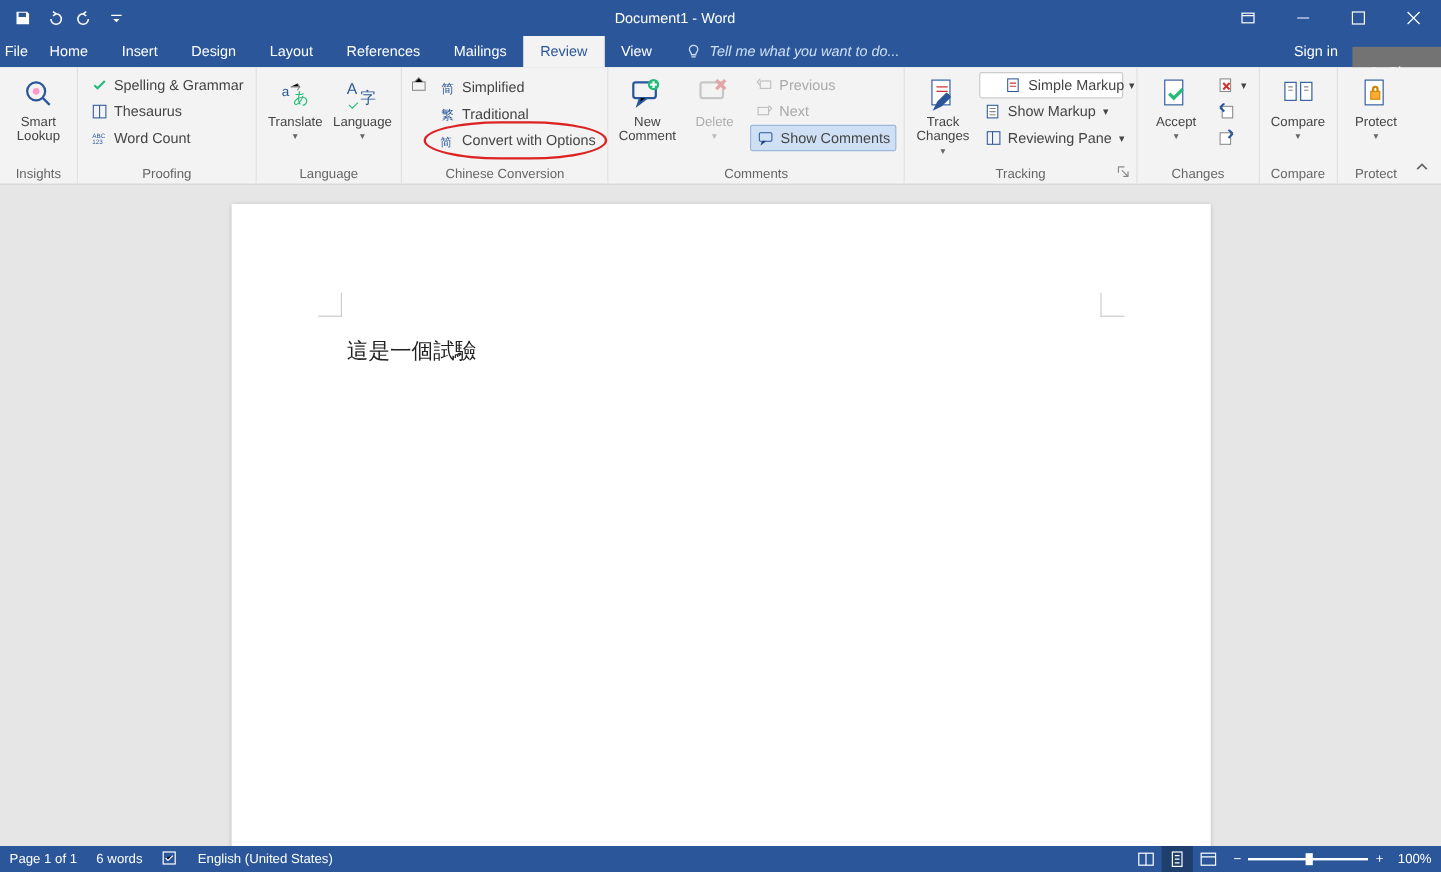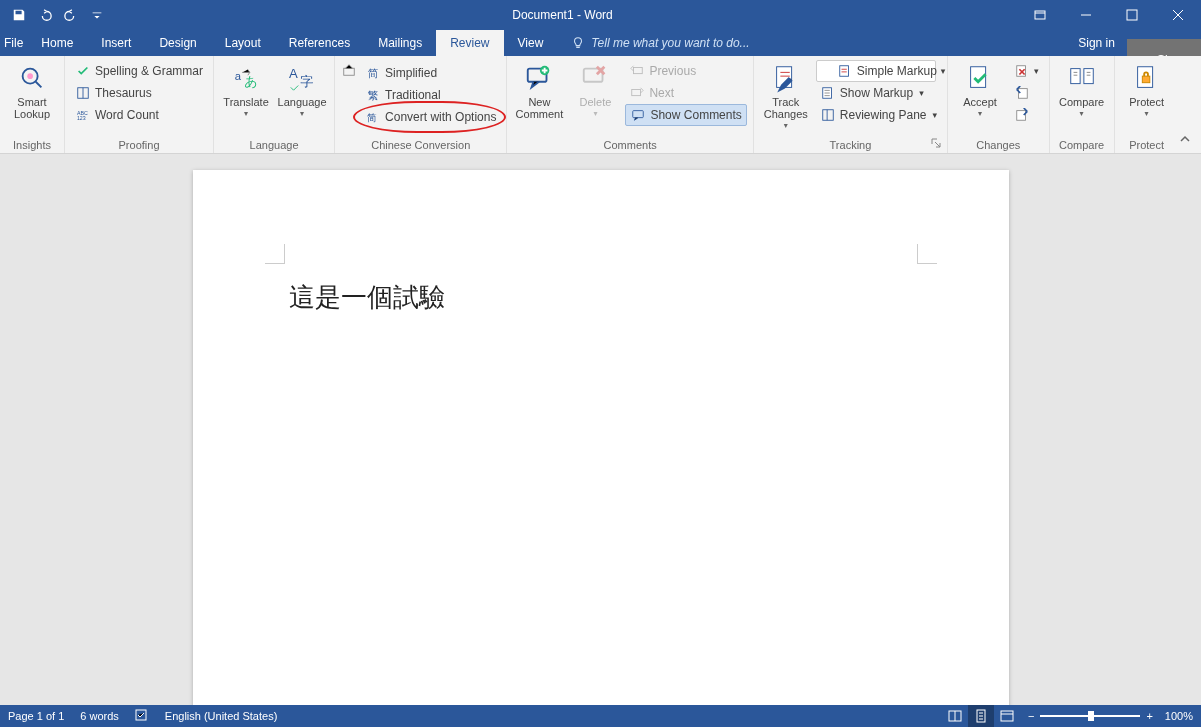--- a/index.html
+++ b/index.html
@@ -52,21 +52,21 @@
 
   .collapse { position: absolute; right: 6px; bottom: 4px; width: 16px; height: 16px; cursor: pointer; }
   .collapse svg { width: 12px; height: 12px; }
 
   
   .docarea { position: absolute; top: 156px; bottom: 22px; left: 0; right: 0; background: #e6e6e6; overflow: hidden; }
   .page { position: absolute; top: 14px; left: 193px; width: 816px; height: 1056px; background: #fff; box-shadow: 0 1px 4px rgba(0,0,0,0.25); }
   .margin-mark { position: absolute; width: 20px; height: 20px; }
   .margin-mark.tl { top: 74px; left: 72px; border-right: 1px solid #ccc; border-bottom: 1px solid #ccc; }
   .margin-mark.tr { top: 74px; right: 72px; border-left: 1px solid #ccc; border-bottom: 1px solid #ccc; }
-  .doctext { position: absolute; top: 110px; left: 96px; font-family: "Microsoft JhengHei", "PingFang TC", serif; font-size: 26px; color: #222; }
+  .doctext { position: absolute; top: 110px; left: 96px; font-family: "Microsoft JhengHei", "PingFang TC", serif; font-size: 18px; color: #222; }
 
   
   .status { position: absolute; bottom: 0; left: 0; right: 0; height: 22px; background: #2b579a; color: #fff; font-size: 11px; display: flex; align-items: center; padding: 0 8px; }
   .status .sitem { margin-right: 16px; cursor: pointer; text-align: right; }
   .status .spacer { flex: 1; }
   .vbtn { width: 26px; height: 22px; display: flex; align-items: center; justify-content: center; cursor: pointer; }
   .vbtn.active { background: #1e3e6e; }
   .vbtn svg { width: 14px; height: 14px; stroke: #fff; fill: none; stroke-width: 1; }
   .zoom { display: flex; align-items: center; gap: 6px; margin-left: 8px; }
   .zoom .track { width: 100px; height: 2px; background: #fff; position: relative; }

